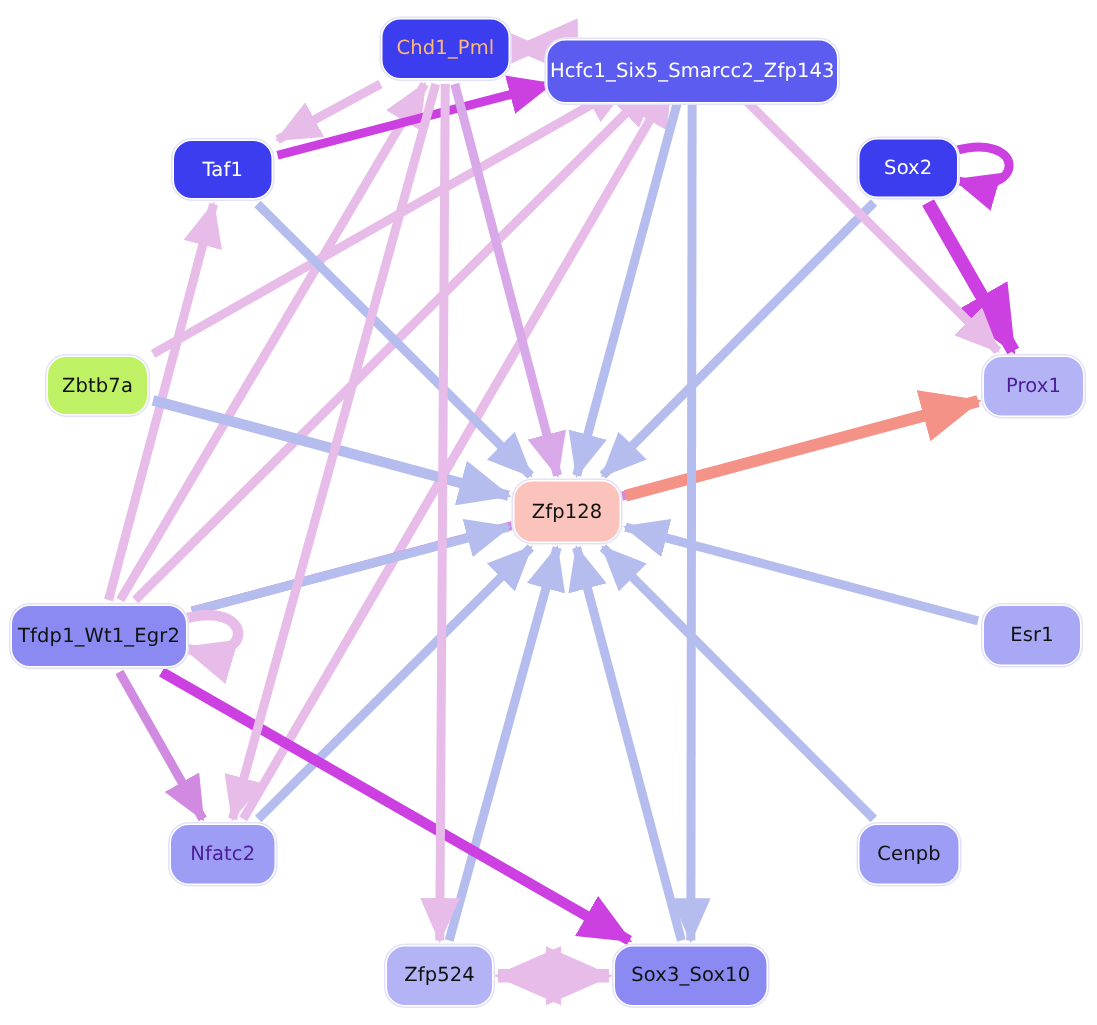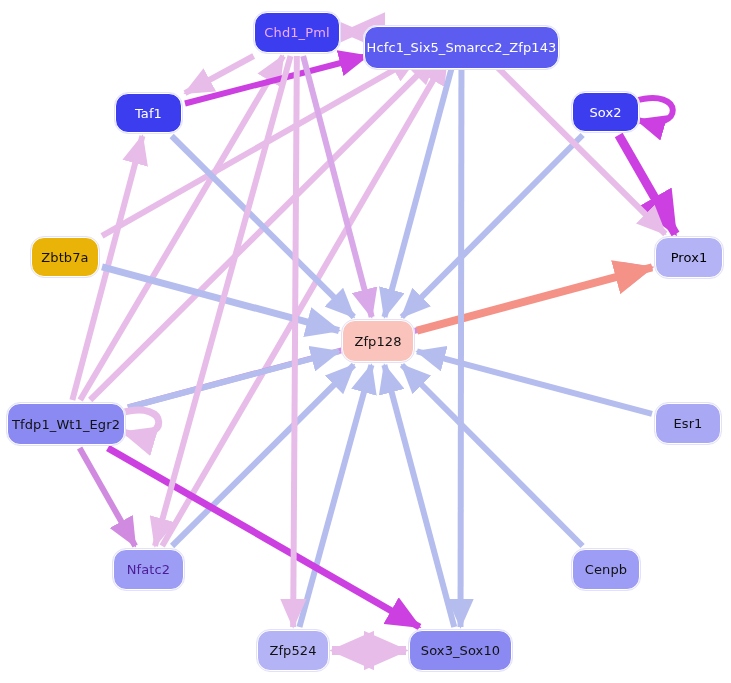--- a/index.html
+++ b/index.html
@@ -265,36 +265,36 @@
       <line x1="454.89014539579966" y1="56" x2="384.47495961227787" y2="317" stroke="#b5bdee" stroke-width="6" stroke-linecap="butt" marker-end="url(#mk-end-5)"></line>
       <line x1="296.84789644012943" y1="56" x2="293.15210355987057" y2="627" stroke="#e8bce8" stroke-width="6" stroke-linecap="butt" marker-end="url(#mk-end-4)"></line>
       <line x1="290.5013966480447" y1="56" x2="154.9986033519553" y2="546" stroke="#e8bce8" stroke-width="6" stroke-linecap="butt" marker-end="url(#mk-end-3)"></line>
       <line x1="303.1701782820097" y1="56" x2="371.69854132901133" y2="317" stroke="#d8a8e8" stroke-width="6" stroke-linecap="butt" marker-end="url(#mk-end-2)"></line>
       <line x1="253.64906832298135" y1="56" x2="185" y2="93.2138047138047" stroke="#e8bce8" stroke-width="6" stroke-linecap="butt" marker-end="url(#mk-end-1)"></line>
       <line x1="343" y1="32.22036474164134" x2="361" y2="32.110942249240125" stroke="#e8bce8" stroke-width="9" stroke-linecap="butt" marker-end="url(#mk-end-0)" marker-start="url(#mk-start-0)"></line>
       <path d="M 635 101 C 685 86, 685 134, 637 120" fill="none" stroke="#cc3fe0" stroke-width="6" stroke-linecap="butt" marker-end="url(#mk-end-10)"></path>
       <path d="M 121 413 C 171 398, 171 446, 123 432" fill="none" stroke="#e8bce8" stroke-width="7" stroke-linecap="butt" marker-end="url(#mk-end-16)"></path>
     </svg>
   <div id="node-layer">
-      <div class="node" style="left: 254px; top: 12px; width: 86px; height: 41px; background: rgb(61, 61, 240); color: #f0abfc;">
+      <div class="node" style="left: 254px; top: 12px; width: 86px; height: 41px; background: rgb(61, 61, 240); color: #fdba74;">
         <span class="node-label">Chd1_Pml</span>
       </div>
       <div class="node" style="left: 364px; top: 26px; width: 195px; height: 43px; background: rgb(92, 92, 240); color: rgb(255, 255, 255); justify-content: center;">
         <span class="node-label">Hcfc1_Six5_Smarcc2_Zfp143</span>
       </div>
       <div class="node" style="left: 115px; top: 93px; width: 67px; height: 40px; background: rgb(61, 61, 240); color: rgb(255, 255, 255); align-items: center;">
         <span class="node-label">Taf1</span>
       </div>
       <div class="node" style="left: 572px; top: 92px; width: 67px; height: 40px; background: rgb(61, 61, 240); color: rgb(255, 255, 255);">
         <span class="node-label">Sox2</span>
       </div>
-      <div class="node" style="left: 31px; top: 237px; width: 68px; height: 40px; background: #eab308; color: rgb(17, 17, 17);">
+      <div class="node" style="left: 31px; top: 237px; width: 68px; height: 40px; background: #bef264; color: rgb(17, 17, 17);">
         <span class="node-label">Zbtb7a</span>
       </div>
-      <div class="node" style="left: 655px; top: 237px; width: 68px; height: 41px; background: rgb(179, 179, 245); color: #000000; justify-content: center;">
+      <div class="node" style="left: 655px; top: 237px; width: 68px; height: 41px; background: rgb(179, 179, 245); color: #4c1d95; justify-content: center;">
         <span class="node-label">Prox1</span>
       </div>
       <div class="node" style="left: 342px; top: 320px; width: 72px; height: 42px; background: rgb(250, 195, 188); color: rgb(17, 17, 17);">
         <span class="node-label">Zfp128</span>
       </div>
       <div class="node" style="left: 7px; top: 403px; width: 118px; height: 42px; background: rgb(138, 138, 242); color: rgb(17, 17, 17);">
         <span class="node-label">Tfdp1_Wt1_Egr2</span>
       </div>
       <div class="node" style="left: 655px; top: 403px; width: 66px; height: 41px; background: rgb(168, 168, 245); color: rgb(17, 17, 17);">
         <span class="node-label">Esr1</span>

